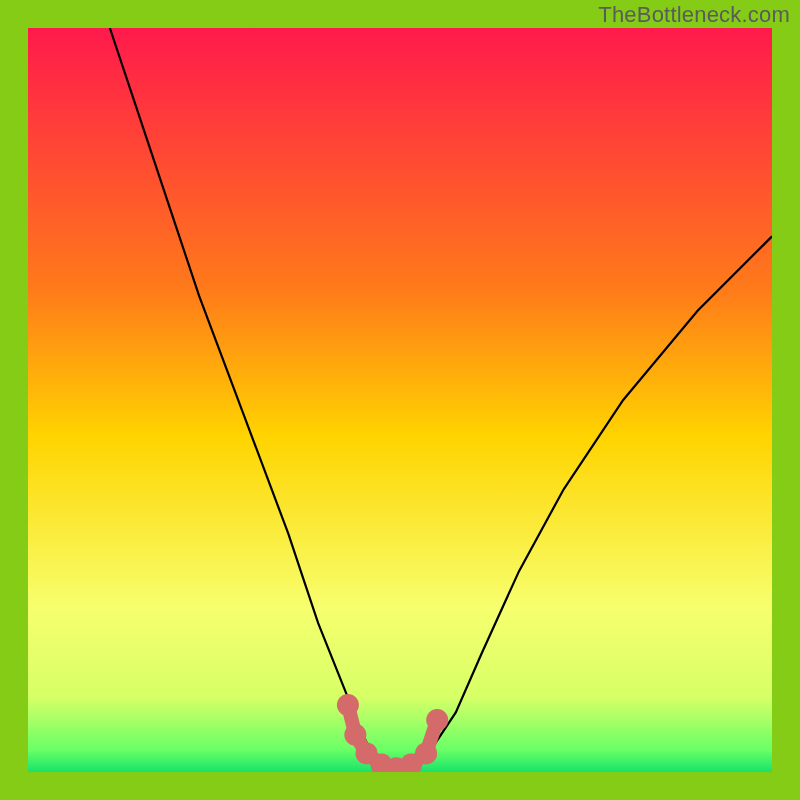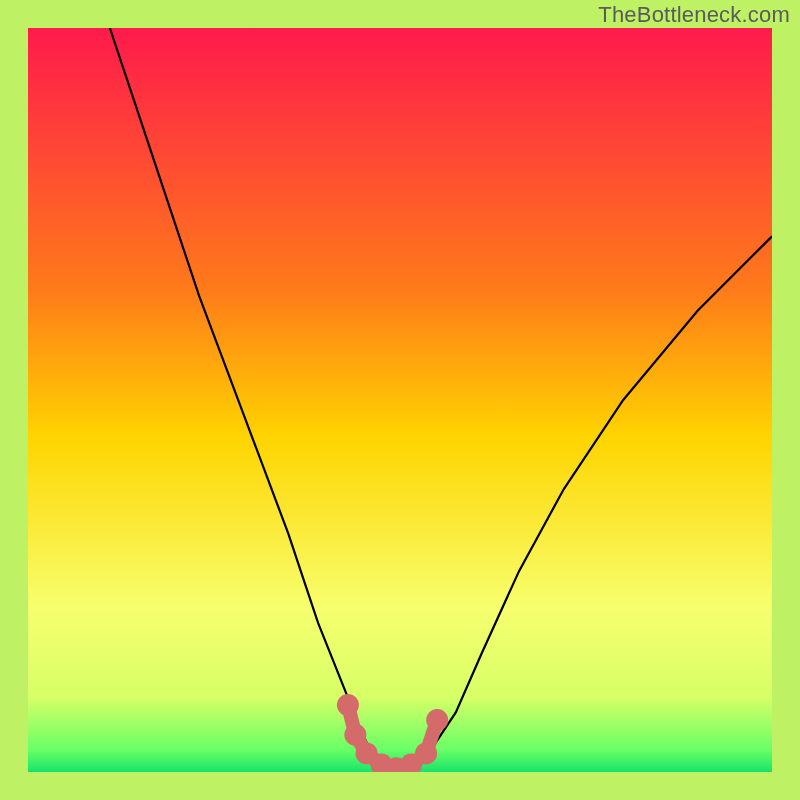--- a/index.html
+++ b/index.html
@@ -9,21 +9,21 @@
     height: 800px;
     background: #000000;
     overflow: hidden;
   }
   .outer {
     position: absolute;
     left: 0;
     top: 0;
     width: 800px;
     height: 800px;
-    background: #bef264;
+    background: #84cc16;
   }
   .watermark {
     position: absolute;
     top: 2px;
     right: 10px;
     font-family: Arial, Helvetica, sans-serif;
     font-size: 22px;
     color: #5b5b5b;
     letter-spacing: 0.2px;
     z-index: 5;

